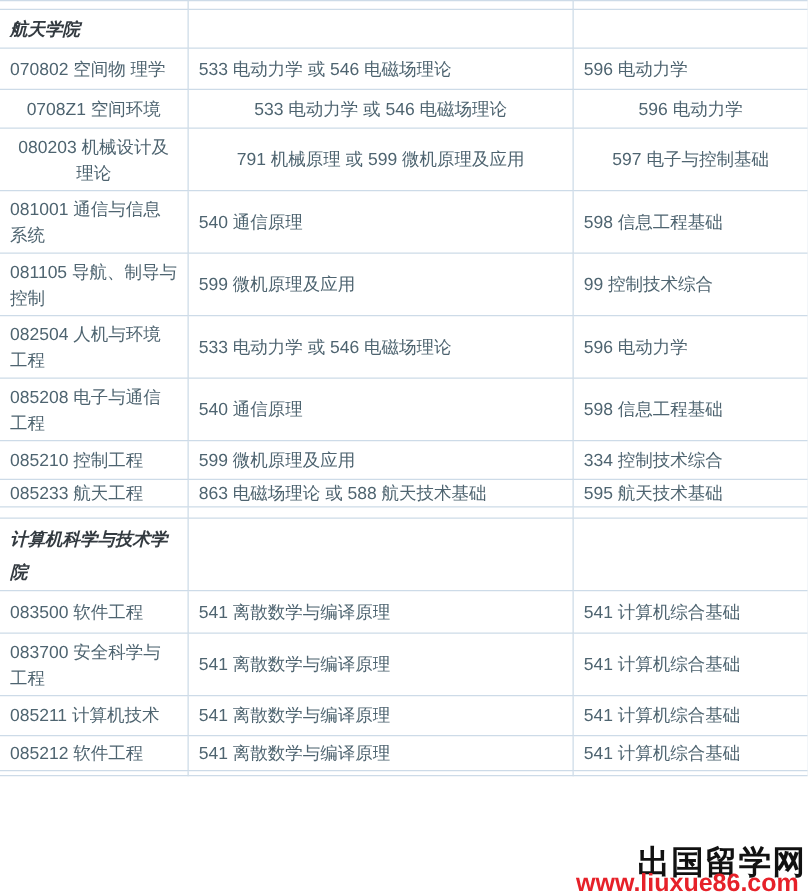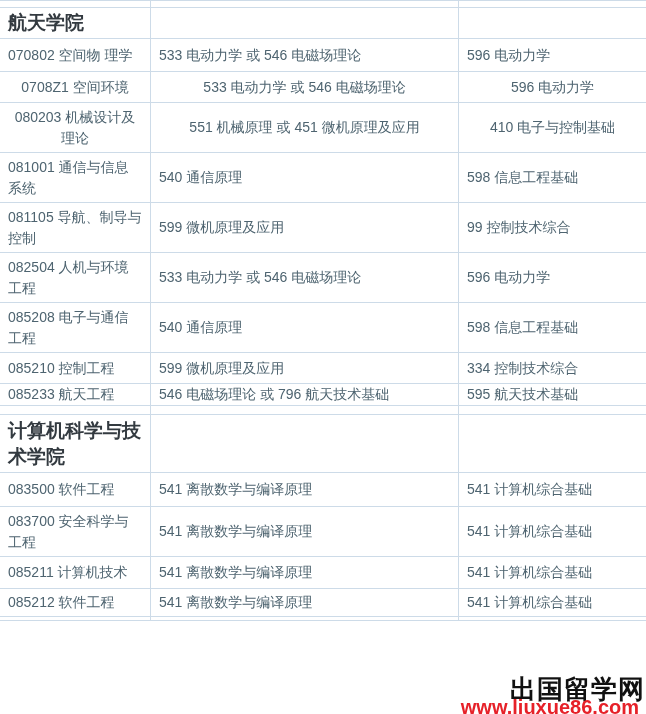--- a/index.html
+++ b/index.html
@@ -27,23 +27,24 @@
     font-size:14px;
     line-height:21px;
     word-break:break-all;
     overflow:hidden;
     box-sizing:border-box;
   }
   tr.stub-row td{padding:0;}
   tr.spacer-row td{padding:0;}
   tr.section-header-row td.col0{
     color:var(--section-text);
-    font-size:19px;
+    font-size:14px;
     font-weight:bold;
     line-height:26px;
+    font-style:italic;
   }
   .watermark{
     position:absolute;
     right:1px;
     bottom:0;
     text-align:right;
     pointer-events:none;
   }
   .wm-name{
     color:var(--wm-text);
@@ -88,22 +89,22 @@
         <td class="col1">533 电动力学 或 546 电磁场理论</td>
         <td class="col2">596 电动力学</td>
       </tr>
       <tr class="data-row" style="height: 31px; text-align: center;">
         <td class="col0">0708Z1 空间环境</td>
         <td class="col1">533 电动力学 或 546 电磁场理论</td>
         <td class="col2">596 电动力学</td>
       </tr>
       <tr class="data-row" style="height: 50px; text-align: center;">
         <td class="col0">080203 机械设计及理论</td>
-        <td class="col1">551 机械原理 或 451 微机原理及应用</td>
-        <td class="col2">410 电子与控制基础</td>
+        <td class="col1">791 机械原理 或 599 微机原理及应用</td>
+        <td class="col2">597 电子与控制基础</td>
       </tr>
       <tr class="data-row" style="height: 50px;">
         <td class="col0">081001 通信与信息系统</td>
         <td class="col1">540 通信原理</td>
         <td class="col2">598 信息工程基础</td>
       </tr>
       <tr class="data-row" style="height: 50px;">
         <td class="col0">081105 导航、制导与控制</td>
         <td class="col1">599 微机原理及应用</td>
         <td class="col2">99 控制技术综合</td>
@@ -118,21 +119,21 @@
         <td class="col1">540 通信原理</td>
         <td class="col2">598 信息工程基础</td>
       </tr>
       <tr class="data-row" style="height: 31px;">
         <td class="col0">085210 控制工程</td>
         <td class="col1">599 微机原理及应用</td>
         <td class="col2">334 控制技术综合</td>
       </tr>
       <tr class="data-row" style="height: 18px;">
         <td class="col0">085233 航天工程</td>
-        <td class="col1">546 电磁场理论 或 796 航天技术基础</td>
+        <td class="col1">863 电磁场理论 或 588 航天技术基础</td>
         <td class="col2">595 航天技术基础</td>
       </tr>
       <tr class="spacer-row" style="height: 9px;">
         <td class="col0"></td>
         <td class="col1"></td>
         <td class="col2"></td>
       </tr>
       <tr class="section-header-row" style="height: 58px;">
         <td class="col0">计算机科学与技术学院</td>
         <td class="col1"></td>

